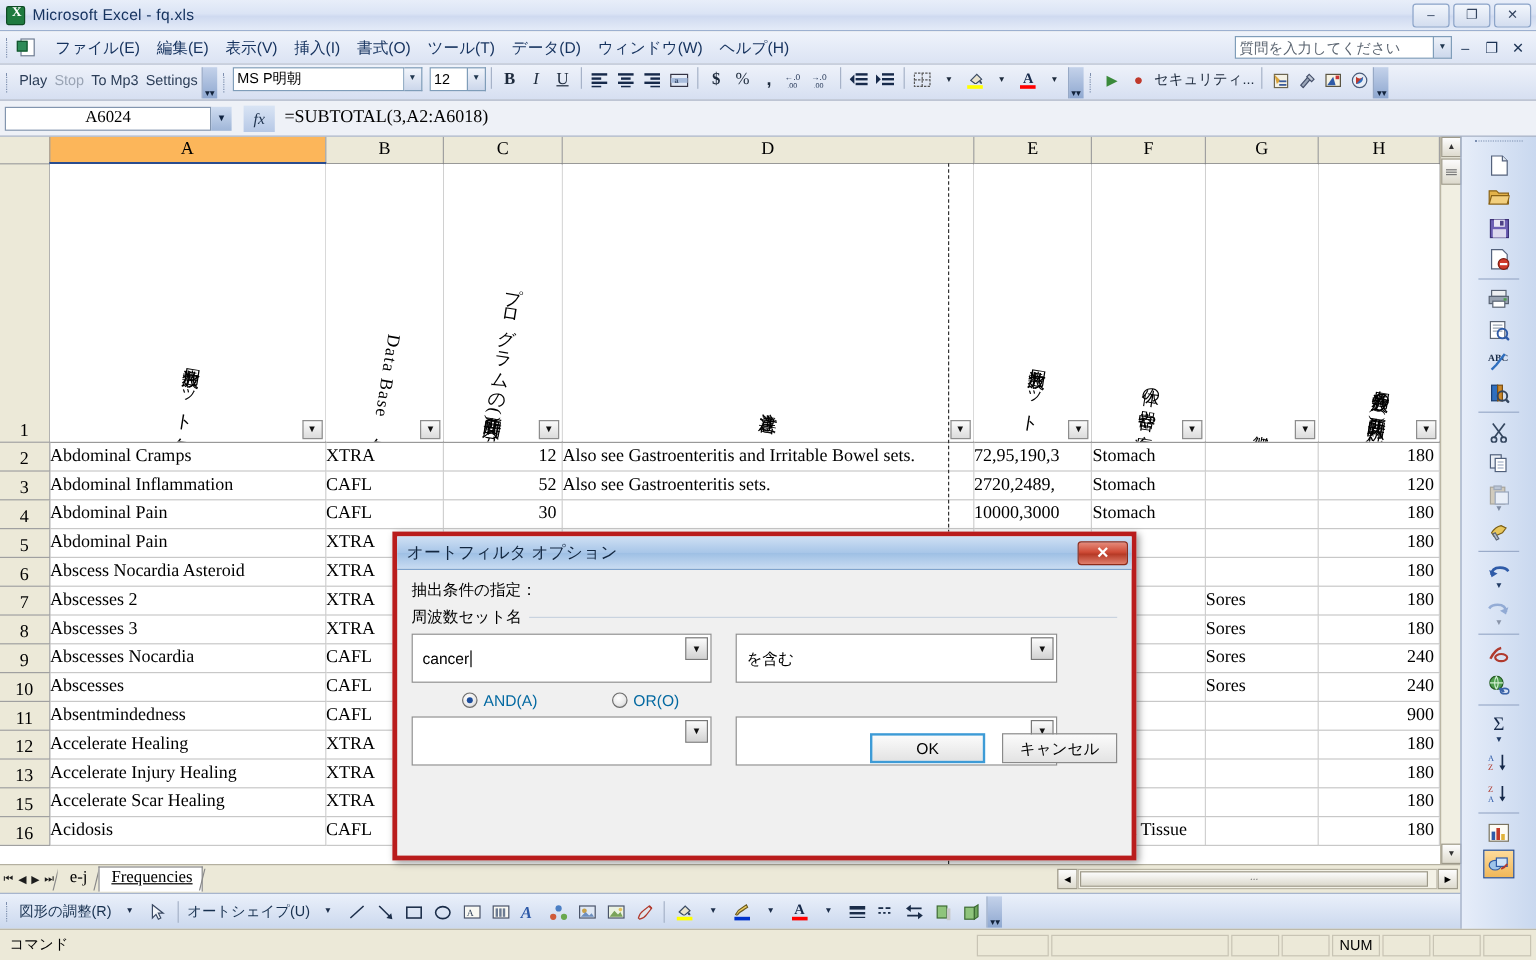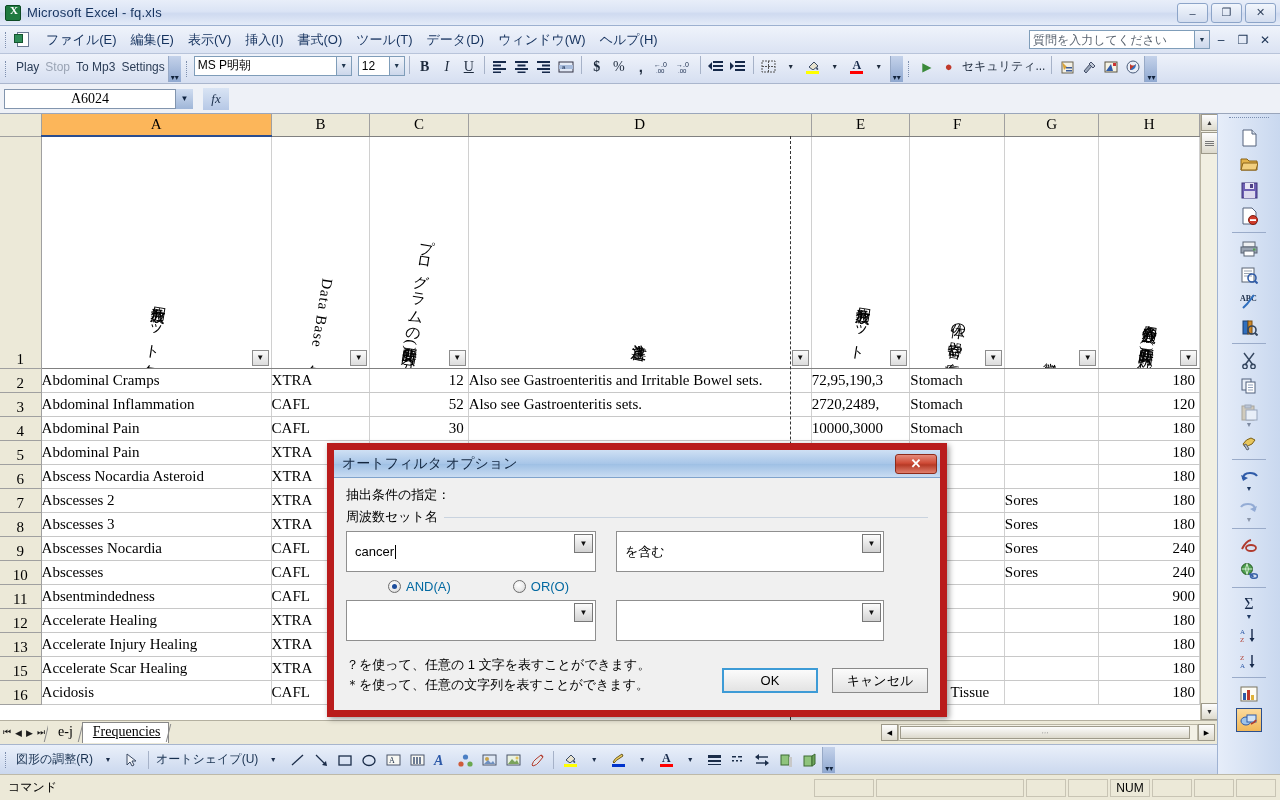--- a/index.html
+++ b/index.html
@@ -311,21 +311,21 @@
   .st-cell {
     height: 18px; border: 1px solid #c8c4b4; margin-left: 2px;
     display: flex; align-items: center; justify-content: center;
     font-size: 12px; color: #000; font-family: "Liberation Sans", sans-serif;
   }
   .st-mode { border: none; padding-left: 6px; justify-content: flex-start; width: 150px;}
 
   
   .dialog {
     position: absolute; left: 327px; top: 443px; width: 620px; height: 274px;
-    background: #f0f0f0; border: 7px solid #b91c1c; box-shadow: 2px 2px 6px rgba(0,0,0,.4);
+    background: #f0f0f0; border: 4px solid #b91c1c; box-shadow: 2px 2px 6px rgba(0,0,0,.4);
     z-index: 50;
   }
   .dlg-title {
     height: 28px; background: linear-gradient(to bottom,#cfe0f4 0%, #a8c6e8 50%, #9dbfe4 51%, #c9dcf2 100%);
     border-bottom: 1px solid #7fa3cc;
     display: flex; align-items: center; padding: 0 3px 0 8px;
   }
   .dlg-title .t {
     font-size: 14px; color: #12263f; font-family: "Liberation Sans", sans-serif;
   }
@@ -582,20 +582,21 @@
     </div>
     <div class="ovf">
         <span>▾▾</span>
       </div>
   </div>
 
   <div class="formulabar">
     <div class="namebox">A6024</div>
     <div class="namebox-arrow">▼</div>
     <div class="fxbtn">fx</div>
+    <div class="formula-input">=SUBTOTAL(3,A2:A6018)</div>
   </div>
 
   <div class="gridwrap">
     <div class="pagebreak" style="left:790px;"></div>
     <table class="sheet">
       <colgroup>
         <col style="width:40px">
           <col style="width:224px">
           <col style="width:96px">
           <col style="width:96px">
@@ -1233,24 +1234,20 @@
           <span></span>
           <div class="cmb-arrow">▼</div>
         </div>
         <div class="gap"></div>
         <div class="cmb op">
           <span></span>
           <div class="cmb-arrow">▼</div>
         </div>
       </div>
 
-      <div class="hint">
-        <div>？を使って、任意の 1 文字を表すことができます。</div>
-        <div>＊を使って、任意の文字列を表すことができます。</div>
-      </div>
 
       <div class="dlg-btns">
         <div class="dbtn default">OK</div>
         <div class="dbtn">キャンセル</div>
       </div>
     </div>
   </div>
 
 </div>
 

